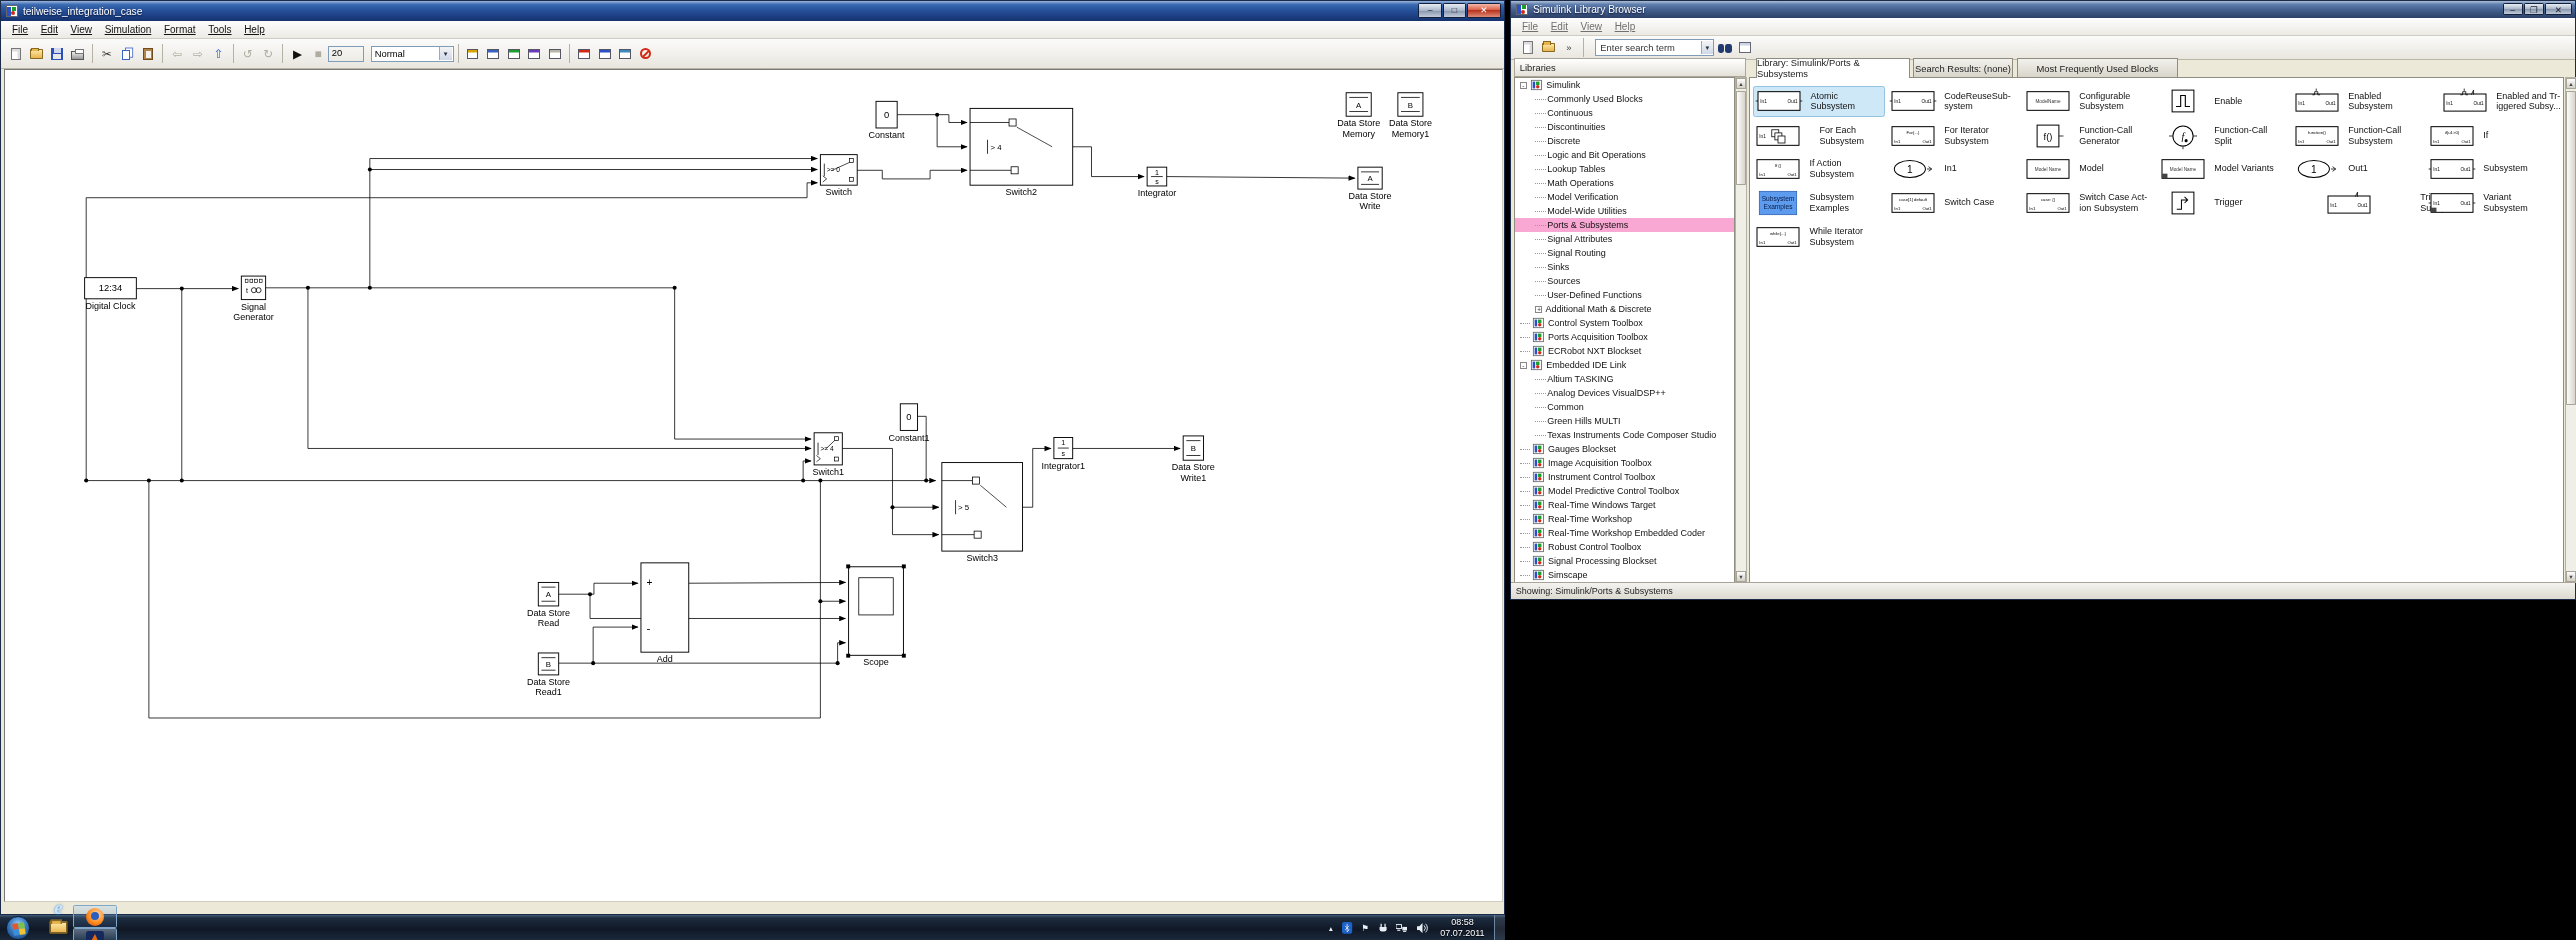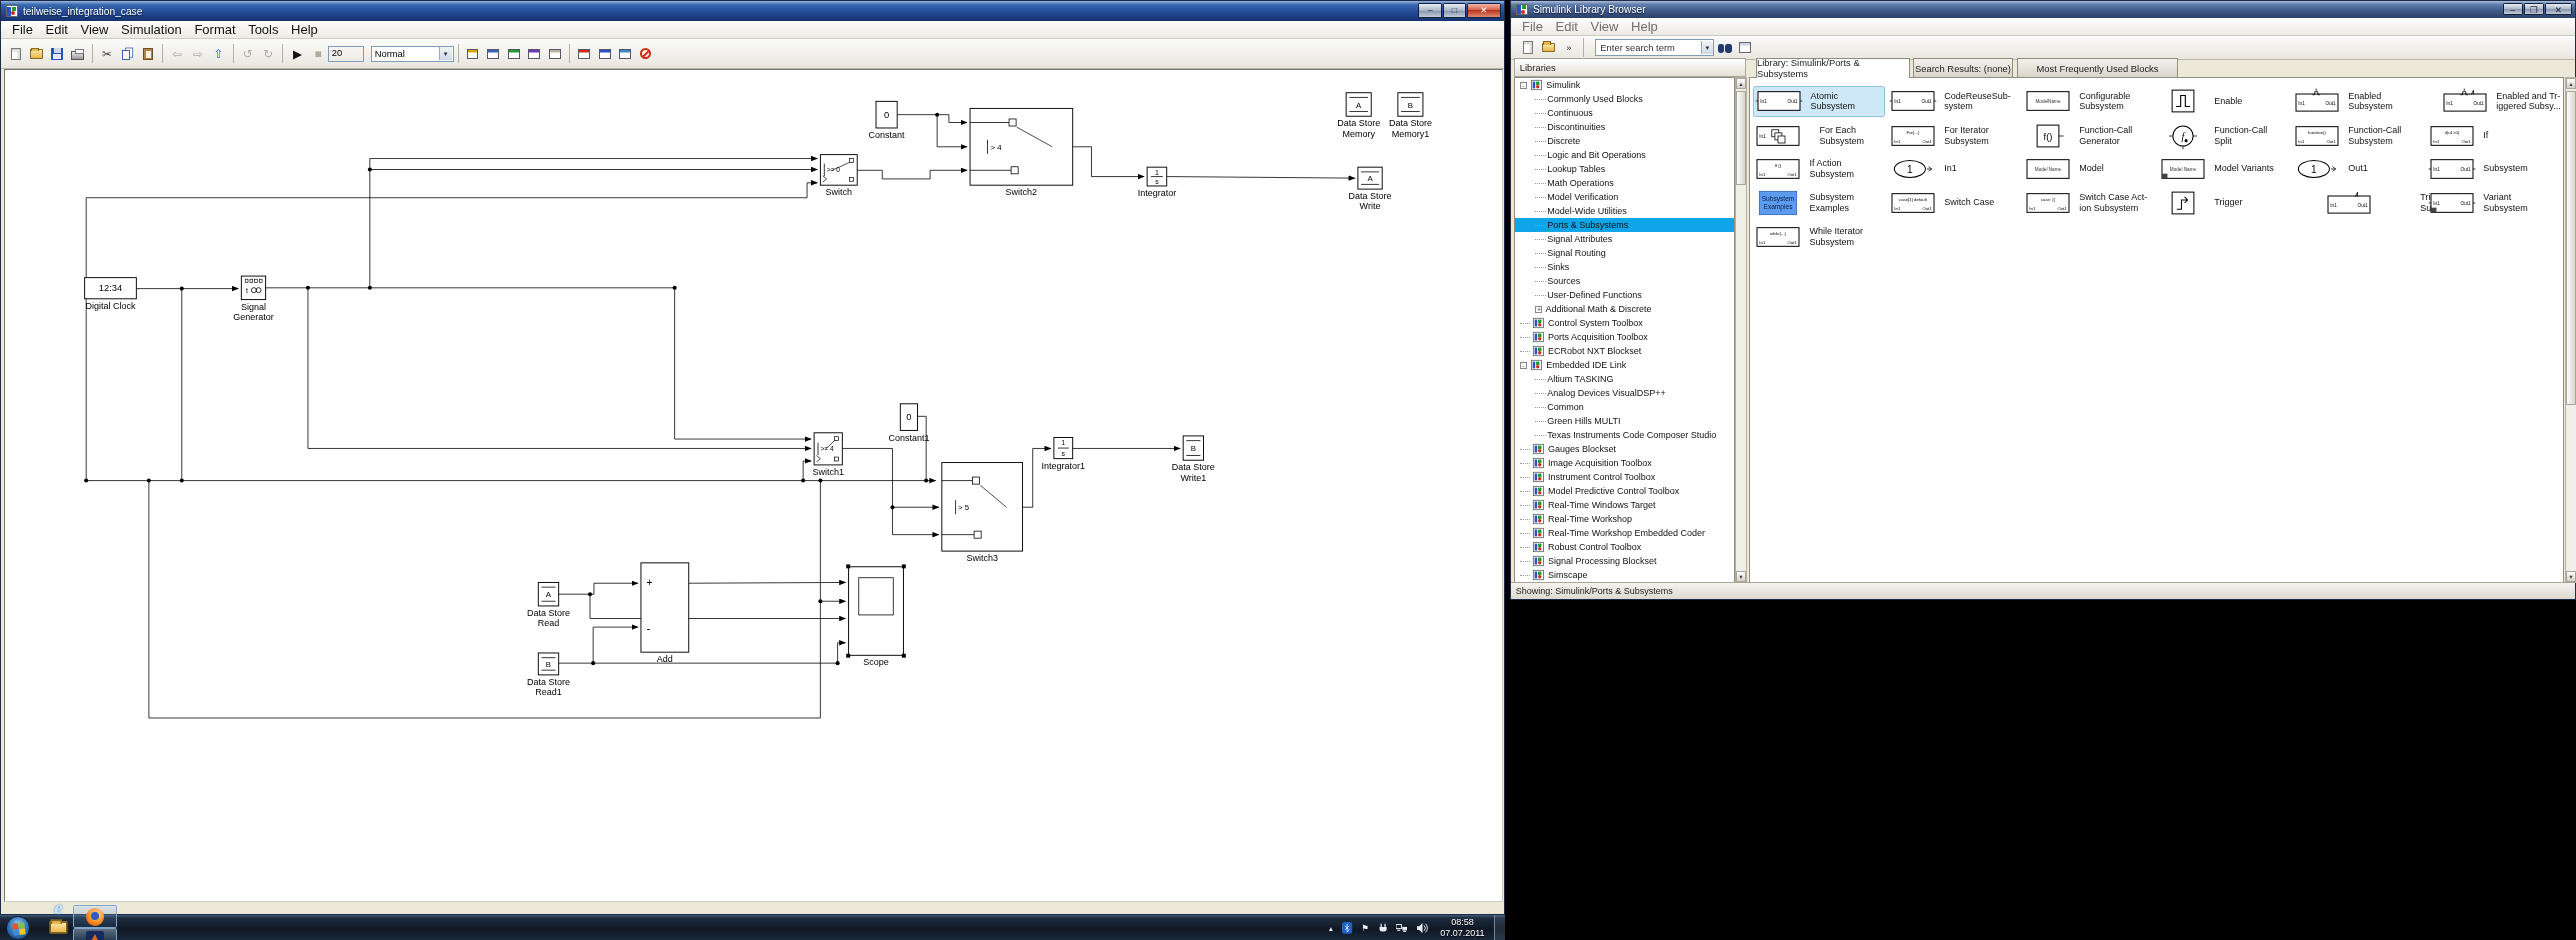--- a/index.html
+++ b/index.html
@@ -15,21 +15,21 @@
   .titlebar.inactive { background:linear-gradient(#aebfd6 0%, #5f7fae 20%, #46618f 50%, #2c4067 100%); }
   .titletext { font-size:10.2px; margin-left:4.7px; text-shadow:0 0.8px 1.6px #00113a; white-space:nowrap; }
   .winbtns { position:absolute; right:3.1px; top:1.6px; display:flex; }
   .wbtn { width:23.5px; height:15px; margin-left:0.8px; border:0.8px solid #12203c; border-radius:1.6px;
     background:linear-gradient(#e8edf4,#a9b6c9 50%,#8796ad 52%,#c2cbd9); color:#153; 
     font-size:8.6px; line-height:13.3px; text-align:center; color:#223; }
   .wbtn.close { width:34px; background:linear-gradient(#f3b8ab,#d9614a 45%,#b8341f 50%,#e08a76); color:#fff; }
   .wbtn.close.gray { background:linear-gradient(#e8edf4,#a9b6c9 50%,#8796ad 52%,#c2cbd9); color:#223; }
   .menubar { height:18px; background:linear-gradient(#fdfdfd,#eceae4); border-bottom:0.8px solid #cfccc2;
     display:flex; align-items:center; padding-left:4.7px; }
-  .menuitem { font-size:13px; color:#111; padding:2.4px 6.3px; }
+  .menuitem { font-size:10px; color:#111; padding:2.4px 6.3px;text-decoration:underline; }
   .menuitem.dim { color:#707070; }
   .toolbar { height:30px; background:linear-gradient(#fbfbfb,#e9e6de); border-bottom:0.8px solid #b9b5a8;
     display:flex; align-items:center; padding-left:4.7px; }
   .tsep { width:0.8px; height:19px; background:#b5b1a5; margin:0 3.9px; }
   .tbtn { width:19px; height:19px; margin:0 0.8px; display:flex; align-items:center; justify-content:center;
     font-size:11.8px; color:#222; border:0.8px solid transparent; border-radius:1.6px; position:relative; }
   .tbtn .glyph { pointer-events:none; }
   .tbtn.disabled { color:#b0aca0; }
   .statusbar { position:absolute; left:0; right:0; bottom:0; height:15.7px;
     background:linear-gradient(#f4f3ef,#dcd9cf); border-top:0.8px solid #a8a496;
@@ -83,21 +83,21 @@
     display:flex; align-items:center; justify-content:center; color:#234; }
   .binocicon { width:14px; height:9.4px; position:relative; margin-top:2.4px; }
   .binocicon:before, .binocicon:after { content:""; position:absolute; top:0; width:6.3px; height:8.6px;
     background:#223a6e; border-radius:2.4px; }
   .binocicon:before { left:0; } .binocicon:after { right:0; }
   .propsicon { width:11.8px; height:11.8px; background:#fff; border:0.8px solid #667; box-shadow:inset 0 2.4px 0 #cdd4e4; }
   .paneheader { position:absolute; height:19px; background:linear-gradient(#ffffff,#e4e1d8);
     border:0.8px solid #aaa69a; font-size:9.4px; display:flex; align-items:center; padding-left:4.7px; color:#222; }
   #lib-tree { position:absolute; overflow:hidden; background:#fff; border:0.8px solid #8f8c80; }
   .treerow { height:14px; display:flex; align-items:center; font-size:9px; color:#111; white-space:nowrap; }
-  .treerow.sel { background:#0ea5e9; }
+  .treerow.sel { background:#f9a8d4; }
   .texp { width:7px; height:7px; border:0.8px solid #888; background:#fff; font-size:6.3px; line-height:5.5px;
     text-align:center; color:#333; margin-right:3.1px; flex:none; }
   .tree-icon { flex:none; margin-right:3.9px; transform:scale(.85); }
   #tree-scroll, #blocks-scroll { position:absolute; width:11.8px; background:#f0efe7; border:0.8px solid #b5b1a5; }
   .sb-arrow { position:absolute; left:0; width:10.2px; height:11px; background:linear-gradient(#fdfdfd,#d4d0c8);
     border:0.8px solid #a8a496; font-size:5.5px; text-align:center; line-height:10.2px; color:#444; }
   .sb-thumb { position:absolute; left:0; width:10.2px; background:linear-gradient(90deg,#fdfdfd,#d8d4cc);
     border:0.8px solid #a8a496; border-radius:0.8px; }
   .tab { position:absolute; height:19px; font-size:9.4px; display:flex; align-items:center; justify-content:center;
     border:0.8px solid #8f8c80; background:linear-gradient(#f2f1ec,#d8d5ca); color:#222; border-bottom:none; }

